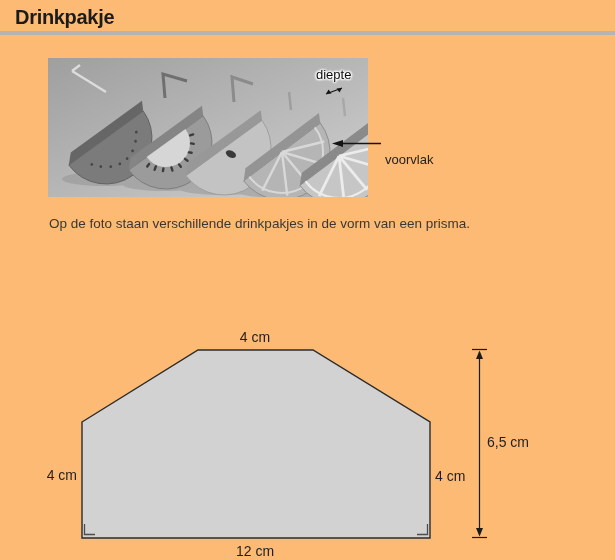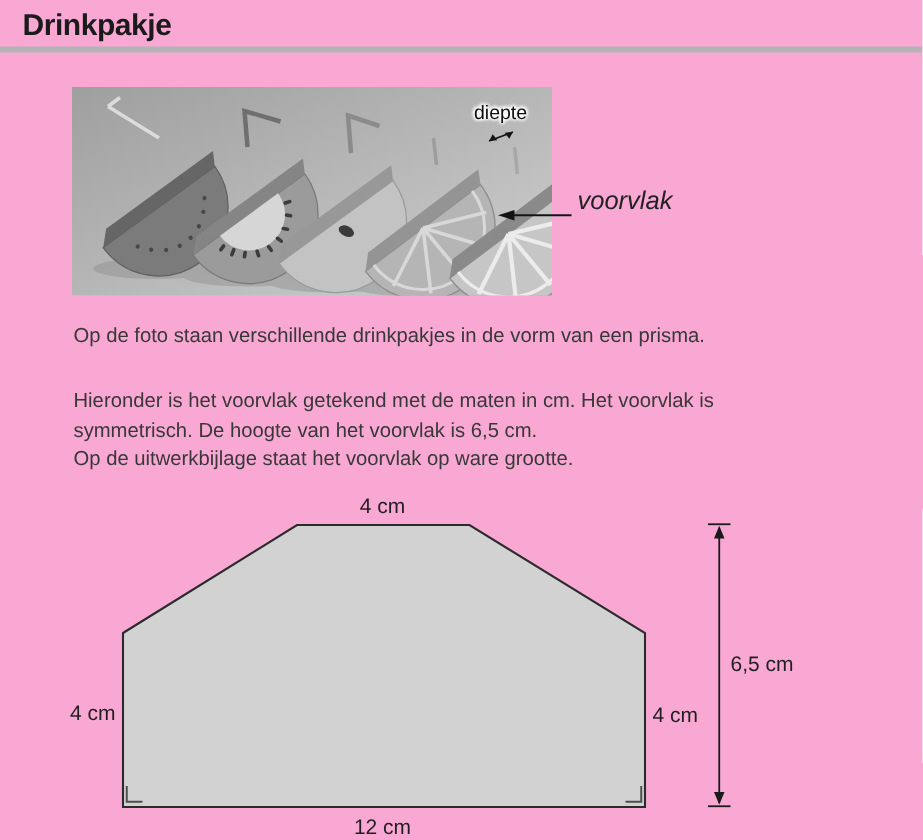--- a/index.html
+++ b/index.html
@@ -1,32 +1,32 @@
 <!DOCTYPE html>
 <html><head>
 <meta charset="utf-8">
 <style>
   html,body{margin:0;padding:0;background:#fff;}
   #page{
-    position:relative;width:615px;height:560px;background:#f9a8d4;overflow:hidden;
+    position:relative;width:615px;height:560px;background:#fdba74;overflow:hidden;
     font-family:"Liberation Sans","DejaVu Sans",sans-serif;color:#333;
   }
   .abs{position:absolute;}
   #page-title{
     left:15px;top:6px;font-size:20px;font-weight:bold;color:#1b1b1b;letter-spacing:-0.3px;
   }
   #title-rule{left:0;top:31px;width:615px;height:4px;background:#b4b4b4;}
   #photo-wrap{left:48px;top:58px;width:272px;height:139px;}
   #photo-wrap svg{display:block;}
   #diepte-label{
     left:268px;top:9px;font-size:13px;color:#0d0d0d;
     text-shadow:0 0 2px #fff,0 0 3px #fff,1px 1px 2px #fff,-1px -1px 2px #fff,1px -1px 2px #fff,-1px 1px 2px #fff;
   }
   #voorvlak-arrow{left:331px;top:138px;}
-  #voorvlak-label{left:385px;top:124px;font-size:17px;color:#222;font-style:italic;}
+  #voorvlak-label{left:385px;top:152px;font-size:13px;color:#222;}
   #intro-paragraph{left:49px;top:214px;width:540px;font-size:13.5px;line-height:19.5px;color:#383838;}
   #description-paragraph{left:49px;top:257px;width:540px;font-size:13.5px;line-height:19.6px;color:#383838;}
   #diagram-svg{left:0;top:320px;}
   .dim-label{font-size:14px;fill:#1f1f1f;font-family:"Liberation Sans","DejaVu Sans",sans-serif;}
 </style>
 </head>
 <body>
 
 <div id="page">
 
@@ -130,25 +130,20 @@
     <span class="abs" id="diepte-label">diepte</span>
   </div>
 
   <svg class="abs" id="voorvlak-arrow" width="52" height="11" viewBox="0 0 52 11">
     <path d="M10 5.5 L50 5.5" stroke="#141414" stroke-width="1.3"></path>
     <path d="M1 5.5 L12 2 L12 9 Z" fill="#141414"></path>
   </svg>
   <span class="abs" id="voorvlak-label">voorvlak</span>
 
   <div class="abs" id="intro-paragraph">Op de foto staan verschillende drinkpakjes in de vorm van een prisma.</div>
-  <div class="abs" id="description-paragraph">
-    <div>Hieronder is het voorvlak getekend met de maten in cm. Het voorvlak is</div>
-    <div>symmetrisch. De hoogte van het voorvlak is 6,5 cm.</div>
-    <div>Op de uitwerkbijlage staat het voorvlak op ware grootte.</div>
-  </div>
 
   <svg class="abs" id="diagram-svg" width="615" height="240" viewBox="0 320 615 240">
 
     <polygon points="82,422 198,350 313,350 430,422 430,538 82,538" fill="#d2d2d2" stroke="#2b2b2b" stroke-width="1.4"></polygon>
 
     <polyline points="84.5,524 84.5,534.5 95,534.5" fill="none" stroke="#4d4d4d" stroke-width="1.3"></polyline>
     <polyline points="417,534.5 427.5,534.5 427.5,524" fill="none" stroke="#4d4d4d" stroke-width="1.3"></polyline>
 
     <g stroke="#1a1a1a" stroke-width="1.2">
       <line x1="472" y1="349.5" x2="487" y2="349.5"></line>

